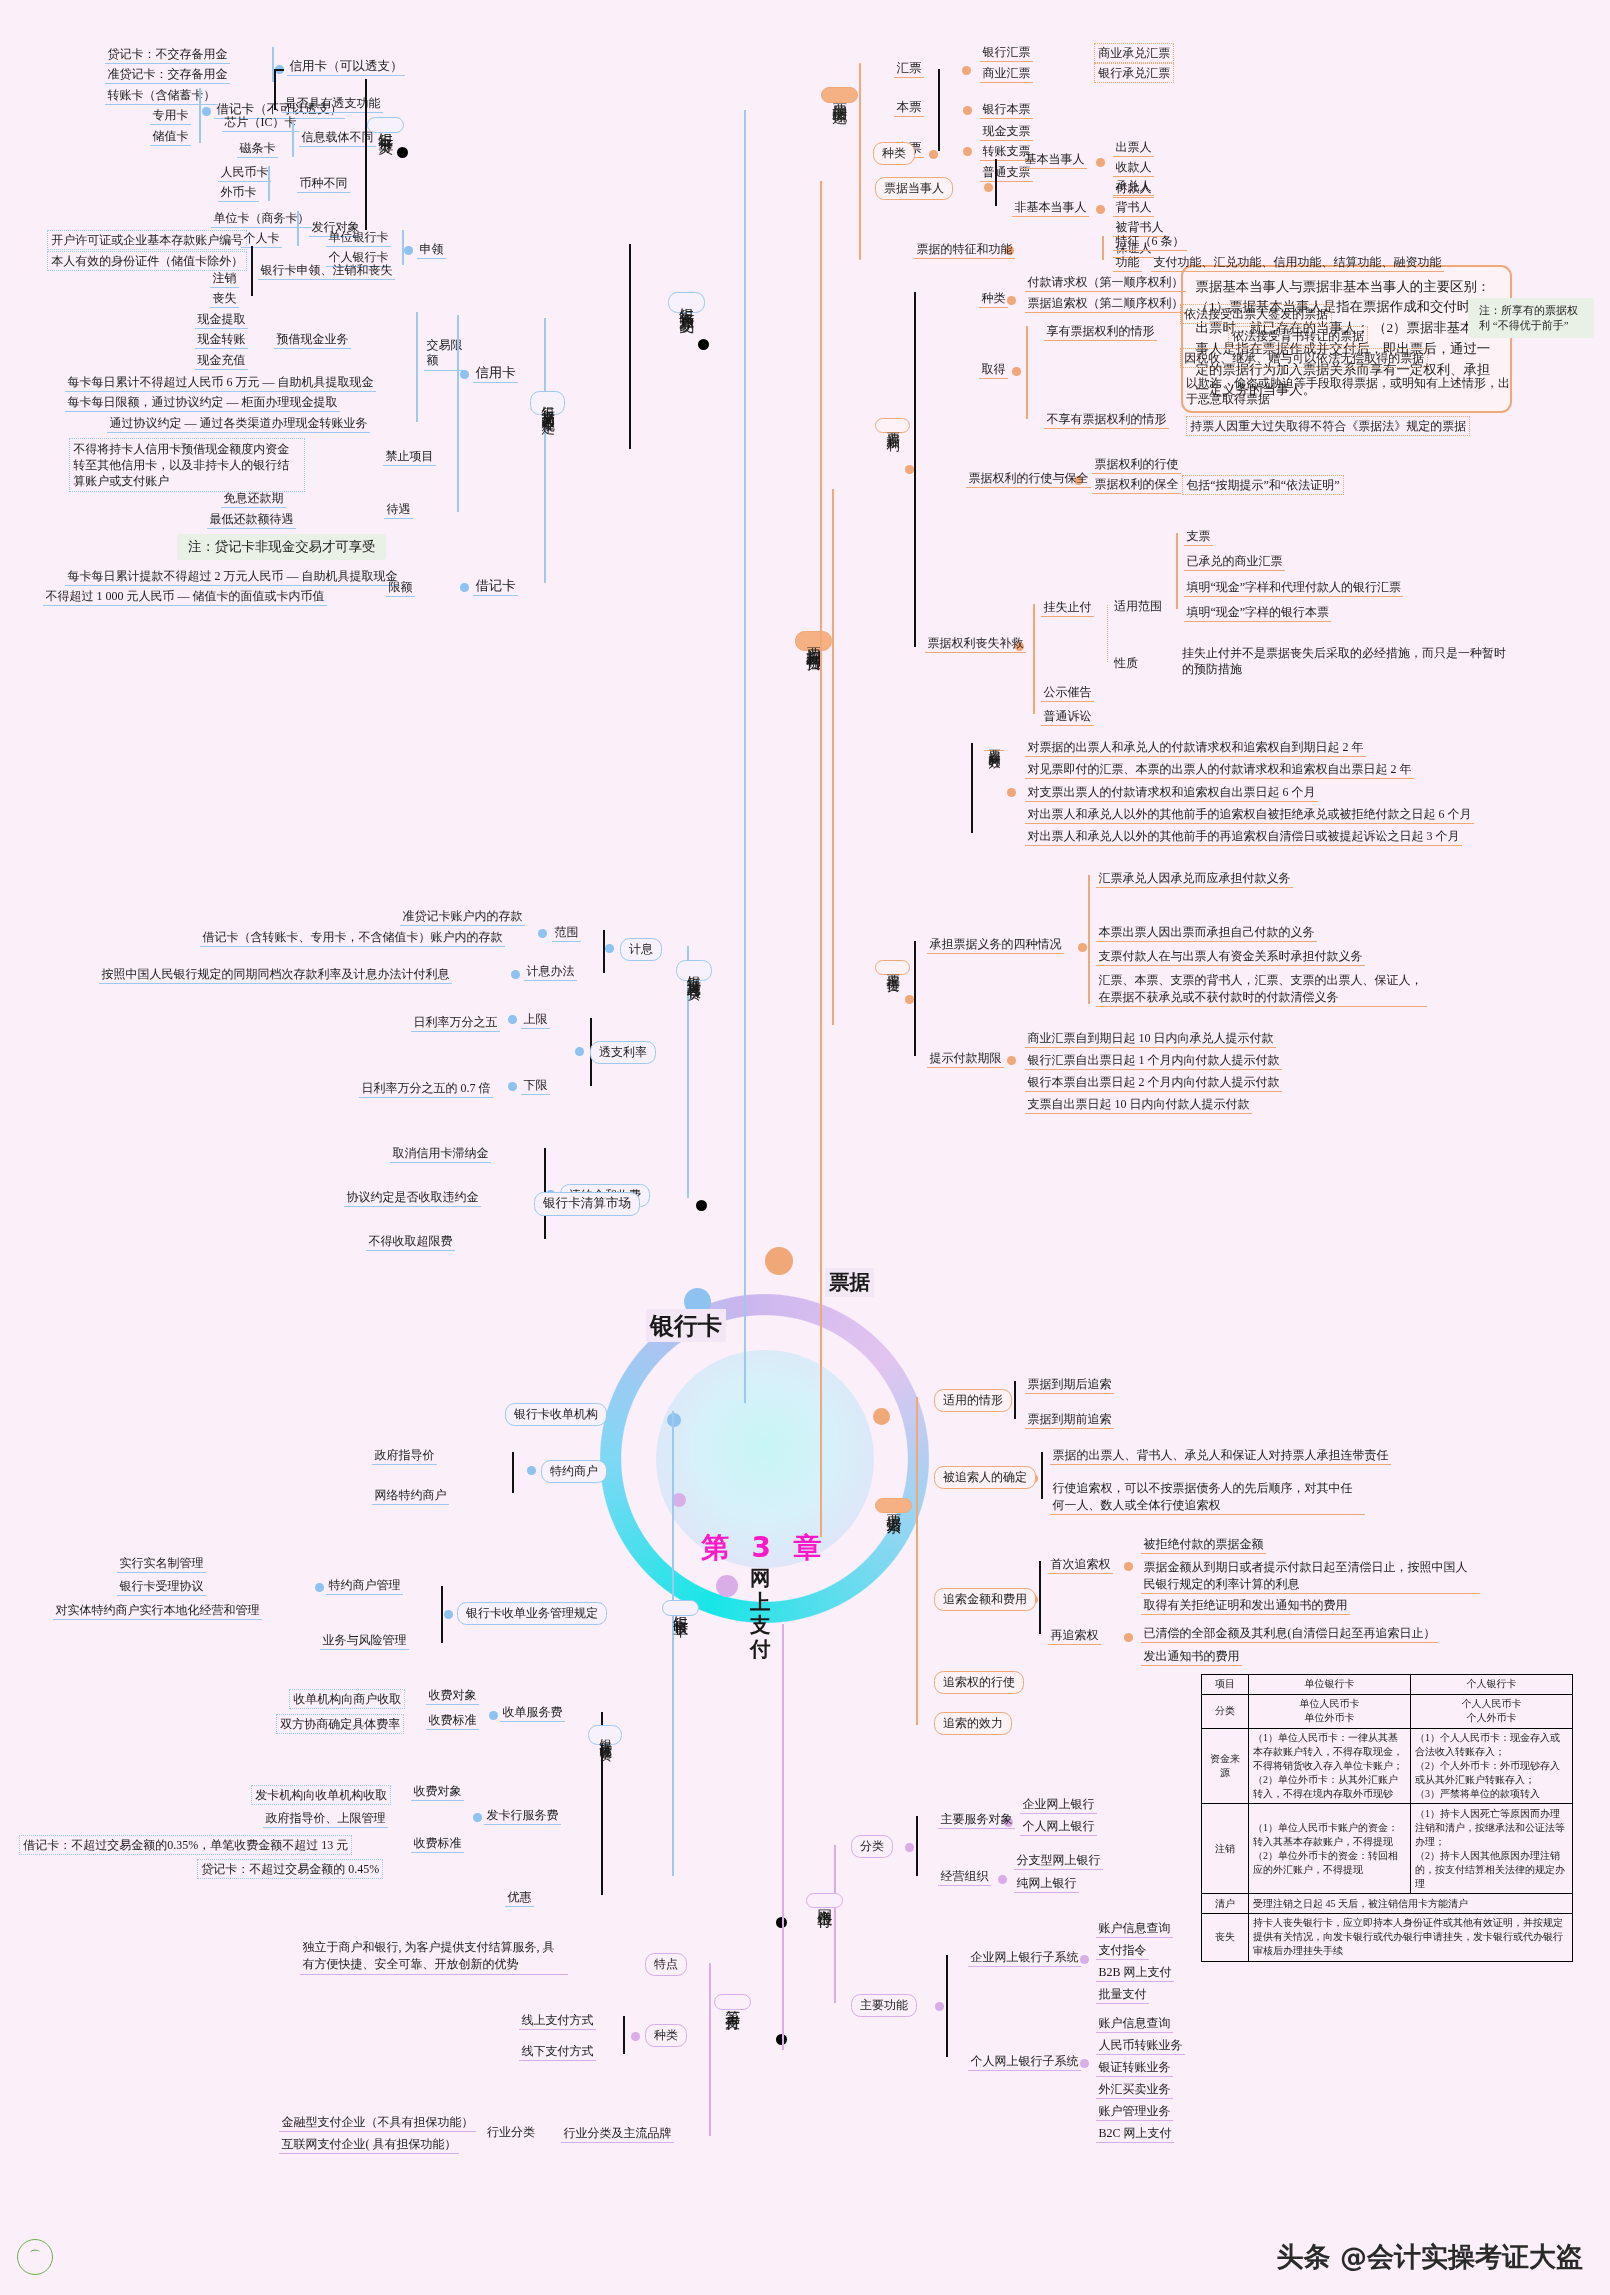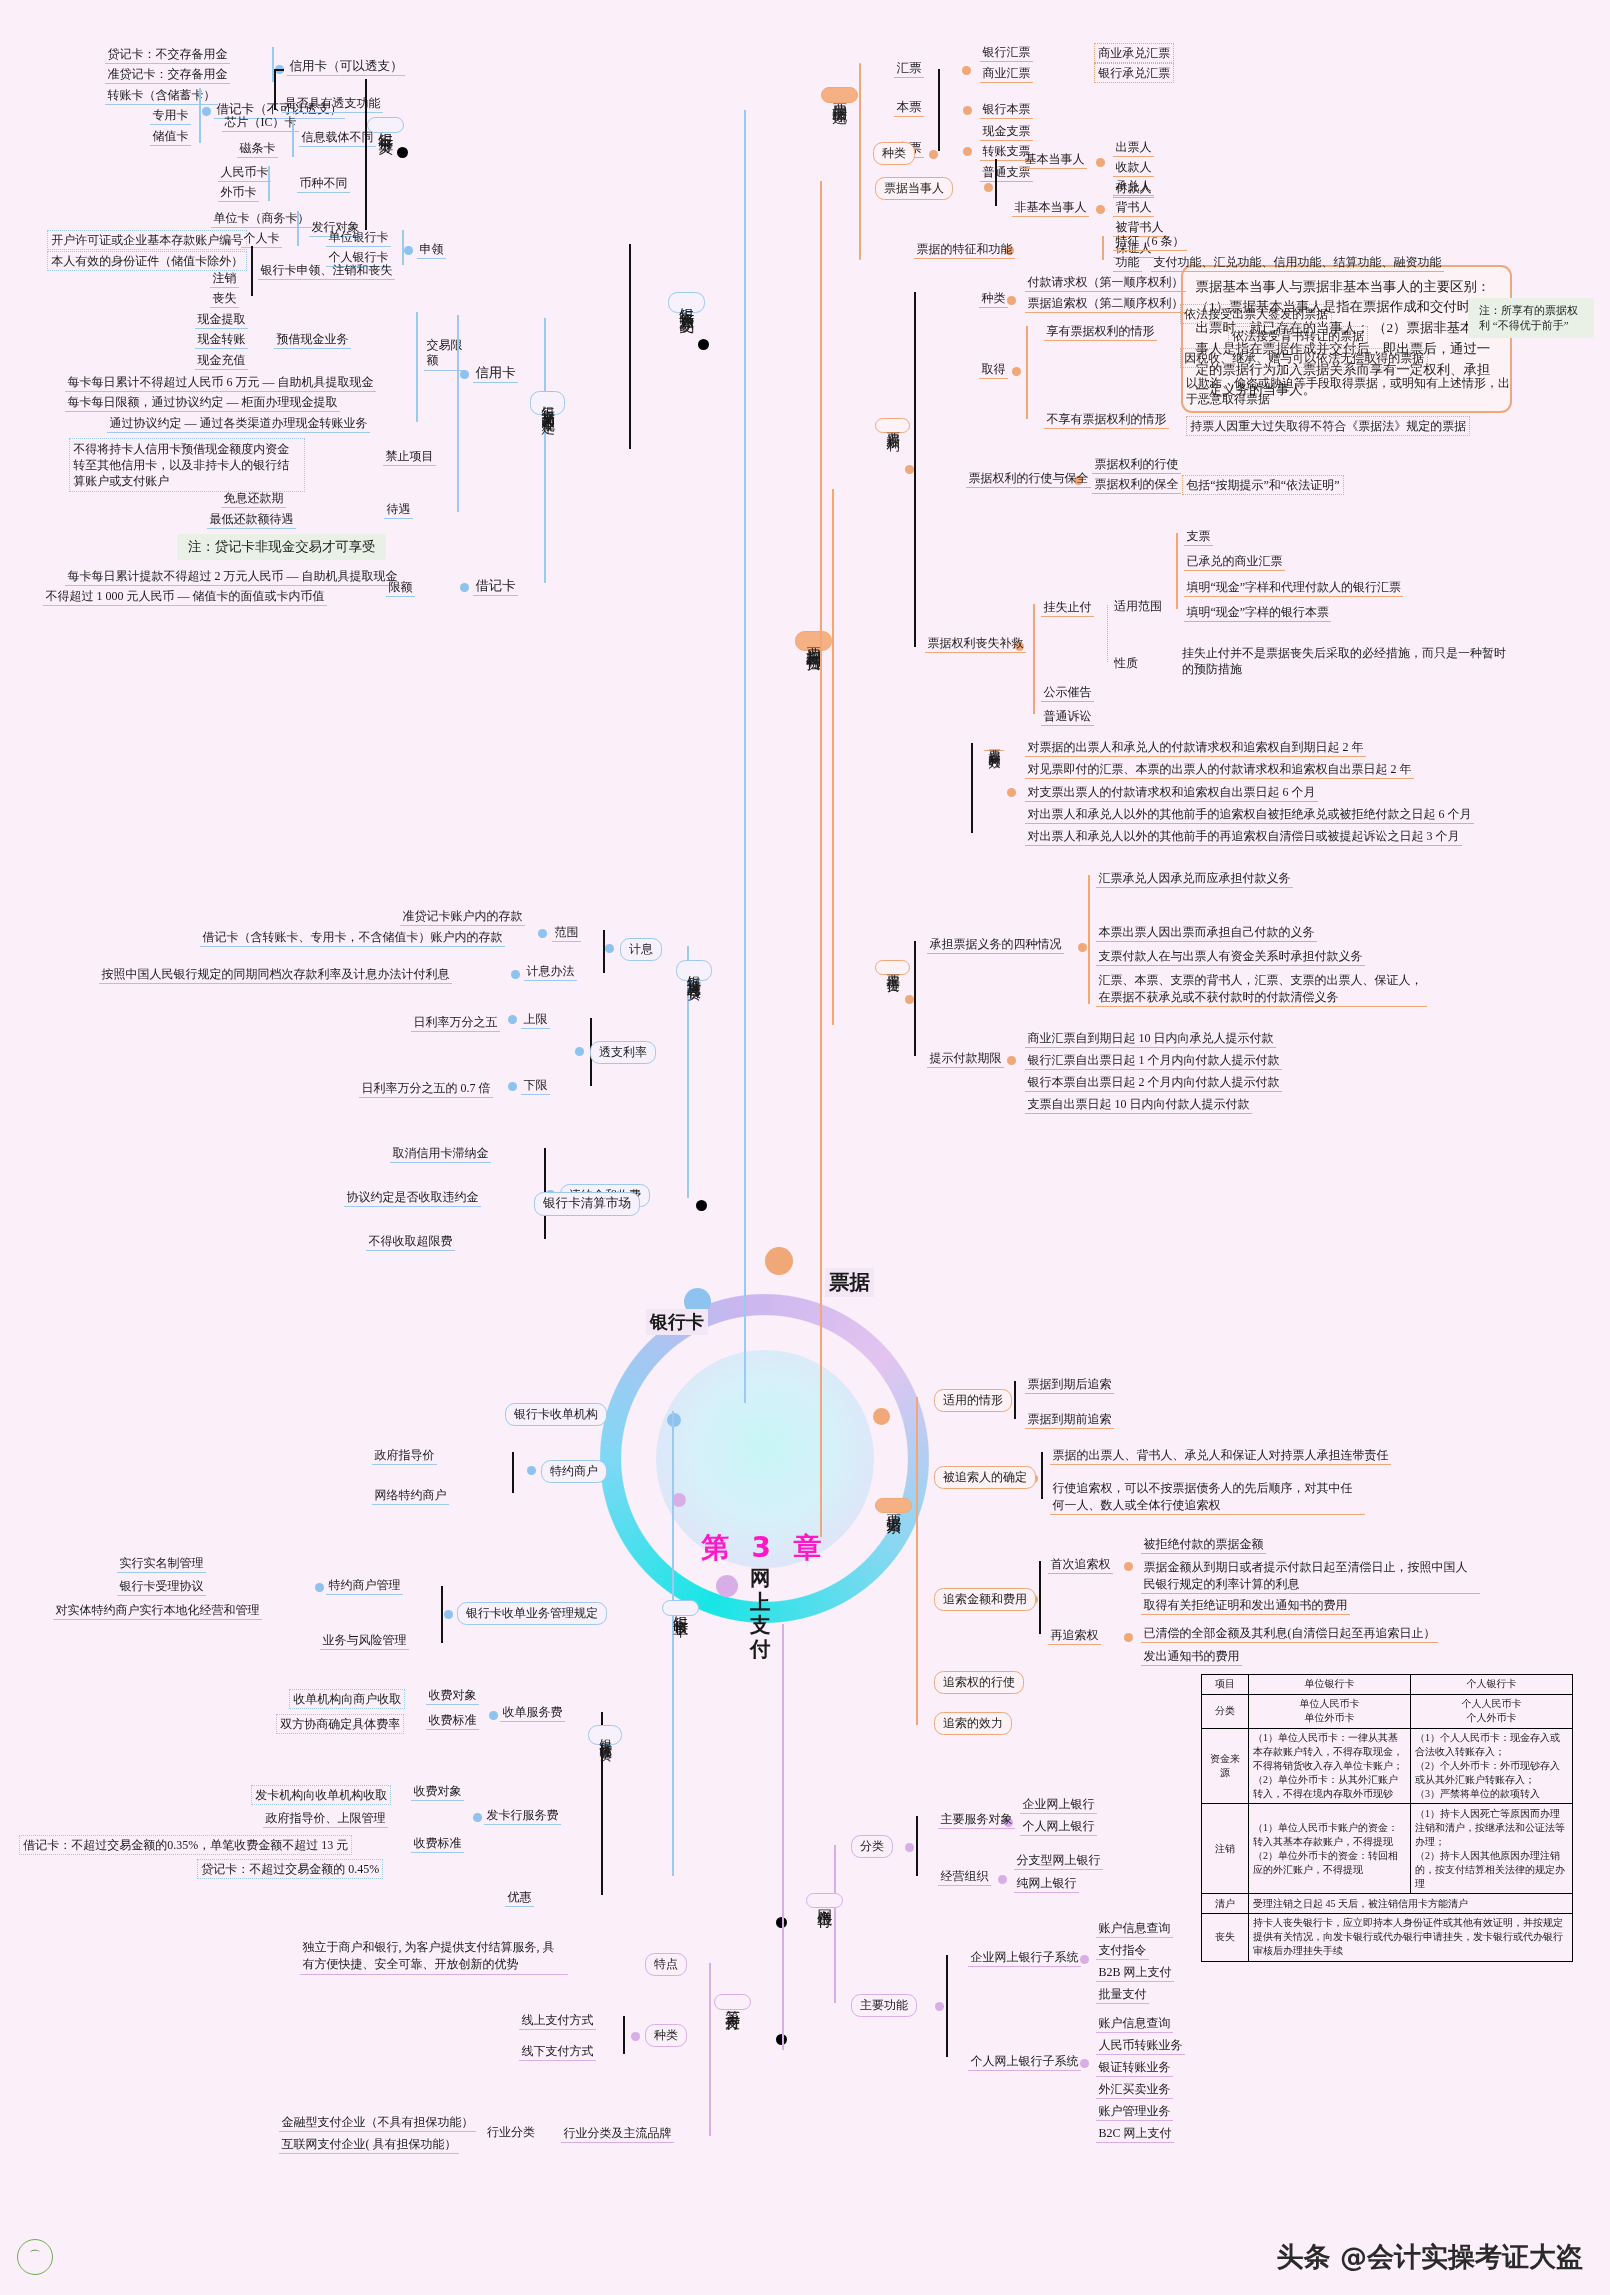--- a/index.html
+++ b/index.html
@@ -90,21 +90,21 @@
   <div class="ring-inner"></div>
   <div class="chapter">第 3 章</div>
   <div class="orbit d-b" style="left:85px;top:-4.7px;width:27px;height:27px;background:#8dc3ee;"></div>
   <div class="orbit d-o" style="left:166px;top:-46px;width:28px;height:28px;background:#f0a878;"></div>
   <div class="orbit d-o" style="left:274px;top:115px;"></div>
   <div class="orbit d-b" style="left:68px;top:120px;width:14px;height:14px;"></div>
   <div class="orbit d-p" style="left:73px;top:200px;width:14px;height:14px;"></div>
   <div class="orbit d-p" style="left:117px;top:282px;width:22px;height:22px;"></div>
 </div>
 
-<div class="n" style="left:646px;top:1309px;font-size:18px;font-weight:bold;font-family:'DejaVu Sans',sans-serif;background:#f3e6f5;padding:1.6px 4px;">银行卡</div>
+<div class="n" style="left:646px;top:1309px;font-size:24px;font-weight:bold;font-family:'DejaVu Sans',sans-serif;background:#f3e6f5;padding:1.6px 4px;">银行卡</div>
 <div class="n" style="left:825px;top:1268px;font-size:20.5px;font-weight:bold;font-family:'DejaVu Sans',sans-serif;background:#f3e6f5;padding:1.6px 4px;">票据</div>
 <div class="n" style="left:750px;top:1567px;font-size:20.5px;font-weight:bold;width:27px;white-space:normal;line-height:1.15;font-family:'DejaVu Sans',sans-serif;">网上支付</div>
 
 <div class="n ul-b" style="left:105px;top:46px;">贷记卡：不交存备用金</div>
 <div class="n ul-b" style="left:105px;top:66px;">准贷记卡：交存备用金</div>
 <div class="ln-b" style="left:272px;top:47px;width:1.6px;height:35px;"></div>
 <span class="dotn d-b" style="left:275px;top:65px;"></span>
 <div class="n ul-b" style="left:287px;top:58px;font-size:12.6px;">信用卡（可以透支）</div>
 
 <div class="n ul-b" style="left:105px;top:87px;">转账卡（含储蓄卡）</div>

